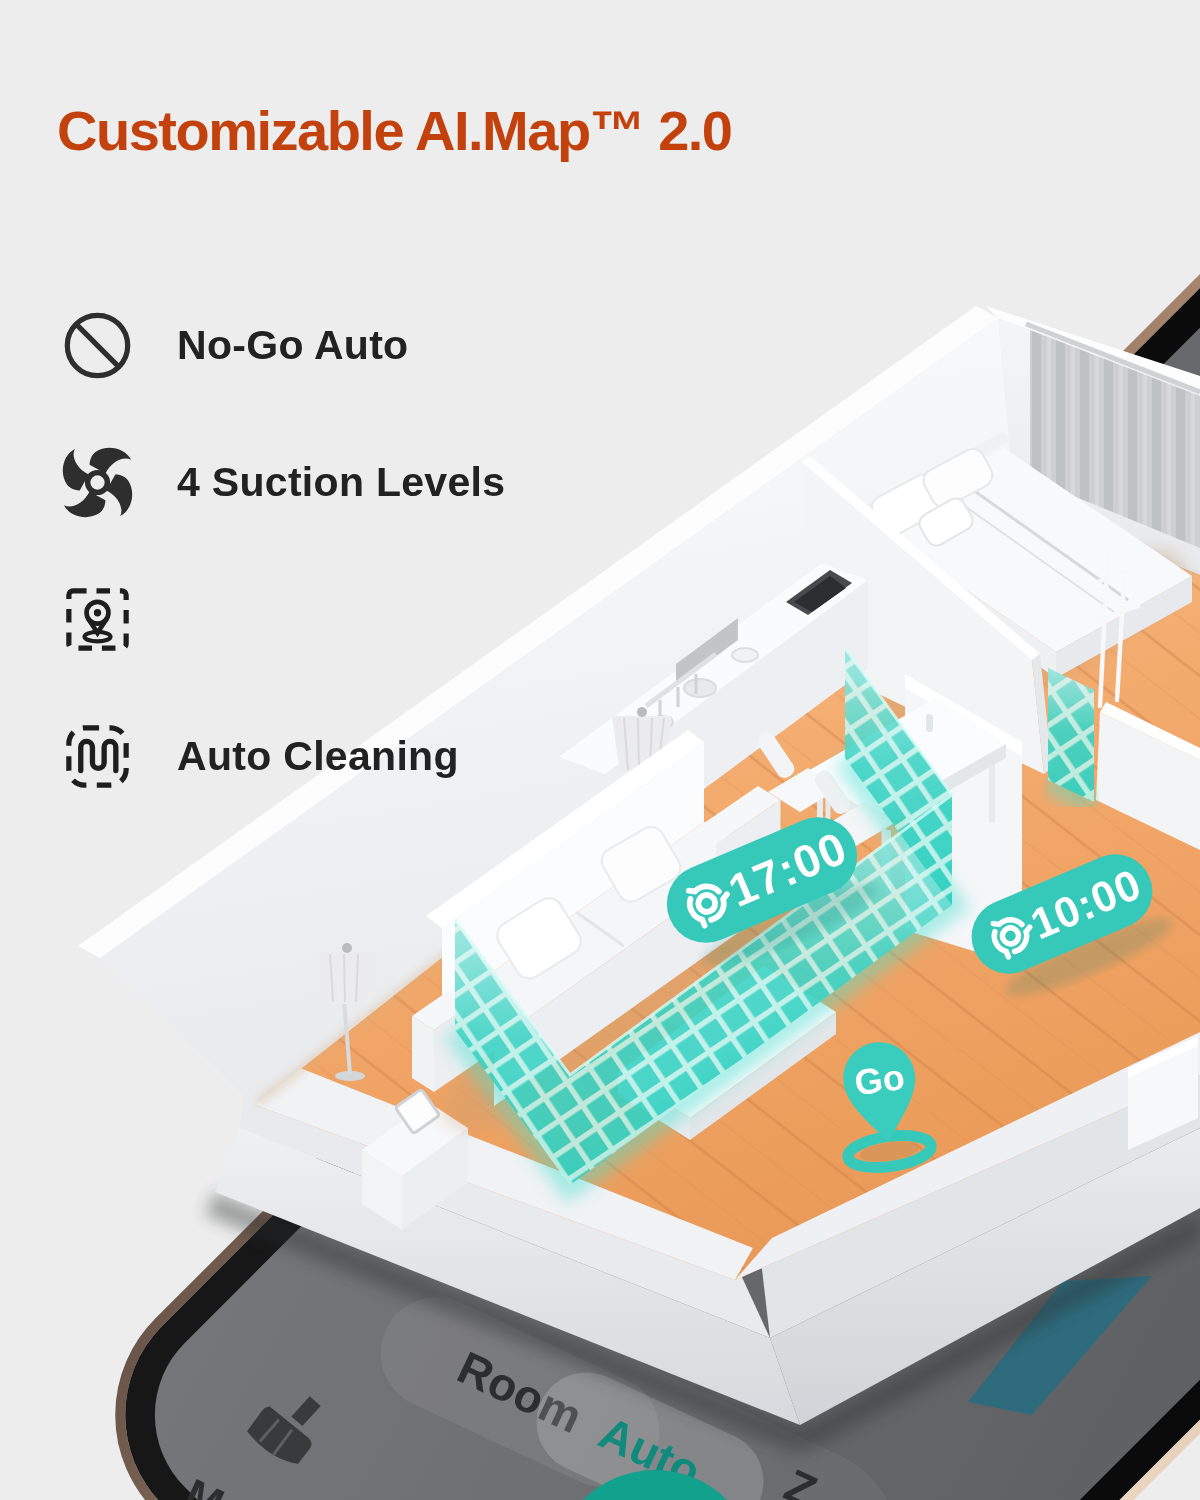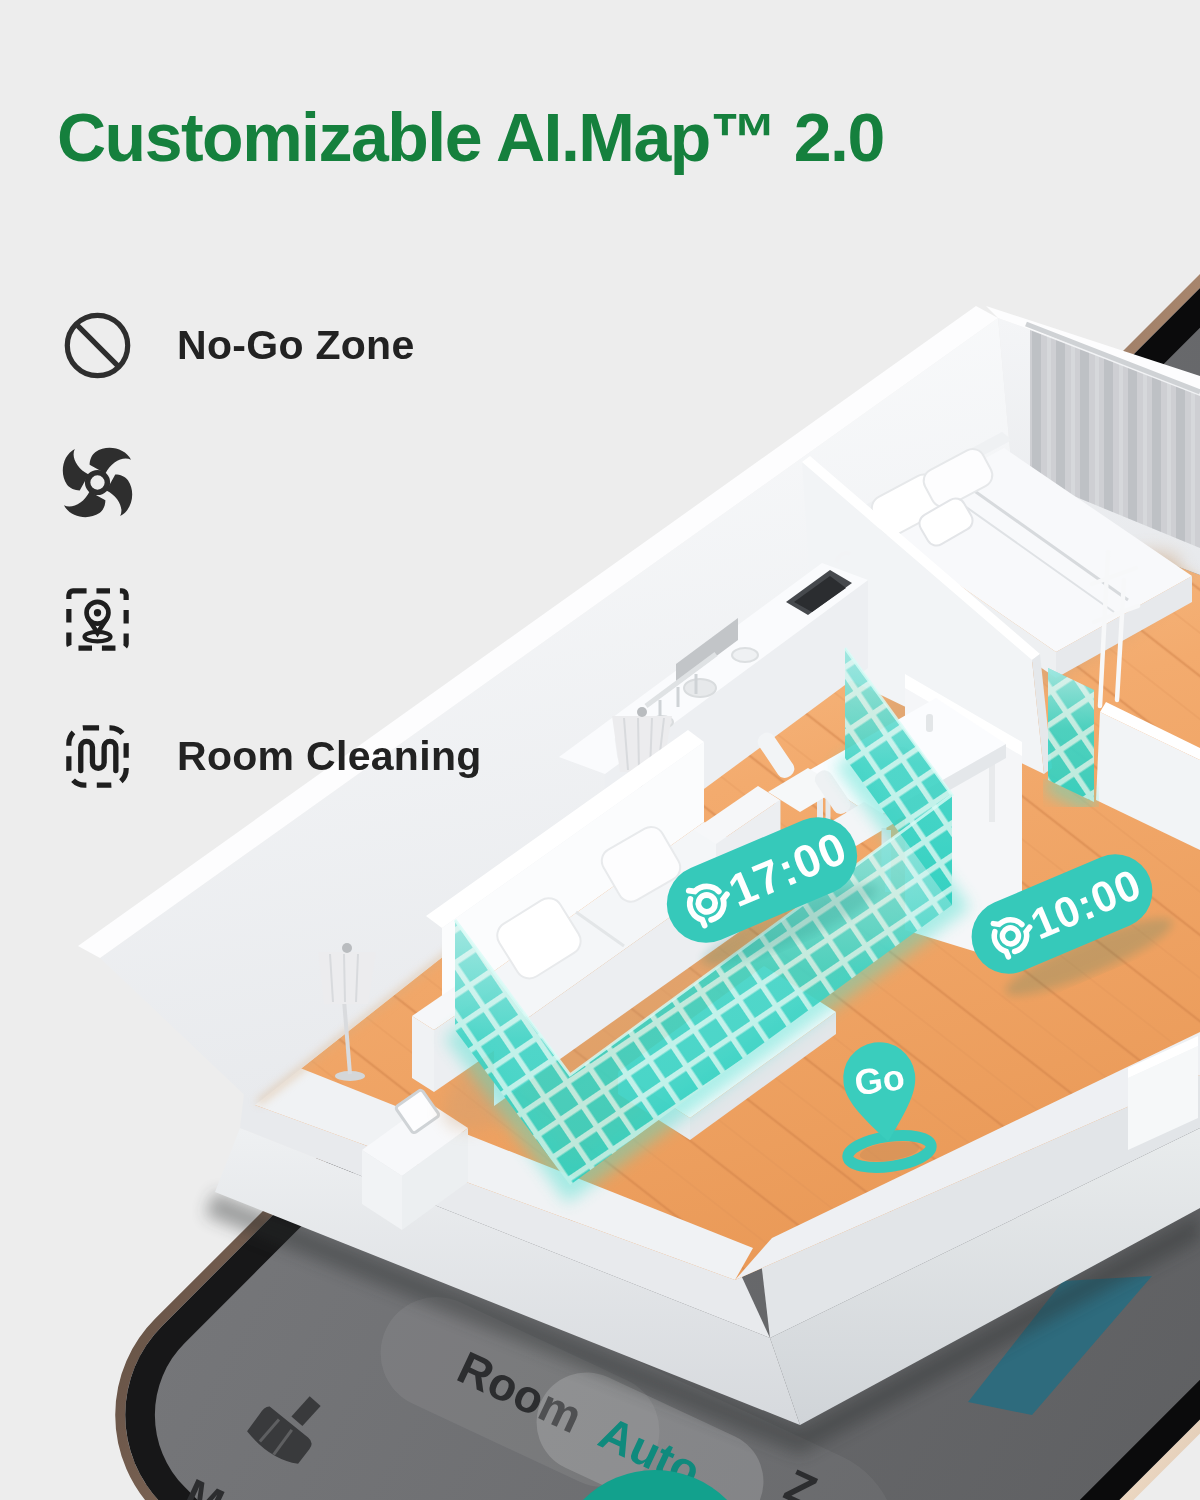--- a/index.html
+++ b/index.html
@@ -1,20 +1,20 @@
 <!DOCTYPE html>
 <html><head>
 <meta charset="utf-8">
 <style>
   html,body{margin:0;padding:0;background:#ededed;}
   .canvas{position:relative;width:1200px;height:1500px;background:#ededed;overflow:hidden;
           font-family:"Liberation Sans",sans-serif;}
   .canvas svg.scene{position:absolute;left:0;top:0;}
-  .page-title{position:absolute;left:57px;top:98px;font-size:68px;font-weight:800;
-              letter-spacing:-1.5px;color:#15803d;margin:0;}
+  .page-title{position:absolute;left:57px;top:98px;font-size:56px;font-weight:800;
+              letter-spacing:-1.5px;color:#c2410c;margin:0;}
   .features{position:absolute;left:60px;top:308px;display:flex;flex-direction:column;}
   .feature{display:flex;align-items:center;height:75px;margin-bottom:62px;}
   .feature .f-icon{width:75px;height:75px;flex:0 0 75px;display:flex;align-items:center;justify-content:center;}
   .feature .f-label{margin-left:42px;font-size:41px;font-weight:700;color:#222;letter-spacing:.3px;}
   text{font-family:"Liberation Sans",sans-serif;}
 </style>
 </head>
 <body>
 
 <div class="canvas">
@@ -342,50 +342,51 @@
 <h1 class="page-title">Customizable AI.Map™ 2.0</h1>
 
 <div class="features">
   <div class="feature">
     <span class="f-icon">
       <svg width="75" height="75" viewBox="0 0 72 72" fill="none" stroke="#2e2e2e" stroke-width="5">
         <circle cx="36" cy="36" r="29"></circle>
         <line x1="16" y1="16" x2="56" y2="56"></line>
       </svg>
     </span>
-    <span class="f-label">No-Go Zone</span>
+    <span class="f-label">No-Go Auto</span>
   </div>
   <div class="feature">
     <span class="f-icon">
       <svg width="75" height="75" viewBox="-38 -38 76 76">
         <circle r="10" fill="none" stroke="#2e2e2e" stroke-width="5.5"></circle>
         <g fill="#2e2e2e">
           <path d="M 8 -9 C 14 -21 26 -27 34 -23 C 28 -35 10 -39 -2 -31 C -6 -28 -8 -23 -8 -18 Z"></path>
           <path d="M 8 -9 C 14 -21 26 -27 34 -23 C 28 -35 10 -39 -2 -31 C -6 -28 -8 -23 -8 -18 Z" transform="rotate(90)"></path>
           <path d="M 8 -9 C 14 -21 26 -27 34 -23 C 28 -35 10 -39 -2 -31 C -6 -28 -8 -23 -8 -18 Z" transform="rotate(180)"></path>
           <path d="M 8 -9 C 14 -21 26 -27 34 -23 C 28 -35 10 -39 -2 -31 C -6 -28 -8 -23 -8 -18 Z" transform="rotate(270)"></path>
         </g>
       </svg>
     </span>
+    <span class="f-label">4 Suction Levels</span>
   </div>
   <div class="feature">
     <span class="f-icon">
       <svg width="75" height="75" viewBox="0 0 72 72" fill="none" stroke="#1e1e1e">
         <rect x="8.5" y="8.5" width="55" height="55" rx="4" stroke-width="5" stroke-dasharray="13 9.5"></rect>
         <circle cx="36" cy="29.5" r="10.5" stroke-width="4.5"></circle>
         <circle cx="36" cy="29.5" r="3.5" fill="#1e1e1e" stroke="none"></circle>
         <path d="M 27.5 36 Q 33 44 36 49 Q 39 44 44.5 36" stroke-width="4.5" stroke-linecap="round"></path>
         <ellipse cx="36" cy="52.5" rx="12.5" ry="4.5" stroke-width="4"></ellipse>
       </svg>
     </span>
   </div>
   <div class="feature">
     <span class="f-icon">
       <svg width="75" height="75" viewBox="0 0 72 72" fill="none" stroke="#1e1e1e">
         <rect x="8.5" y="8.5" width="55" height="55" rx="15" stroke-width="5" stroke-dasharray="14 10"></rect>
         <path d="M 21.5 51 V 29 A 5.5 5.5 0 0 1 32.5 29 V 43.5 A 5.5 5.5 0 0 0 43.5 43.5 V 29 A 5.5 5.5 0 0 1 54.5 29 V 51" transform="translate(-2 -2.5) scale(1.02)" stroke-width="5" stroke-linecap="round"></path>
       </svg>
     </span>
-    <span class="f-label">Room Cleaning</span>
+    <span class="f-label">Auto Cleaning</span>
   </div>
 </div>
 
 </div>
 
 </body></html>

